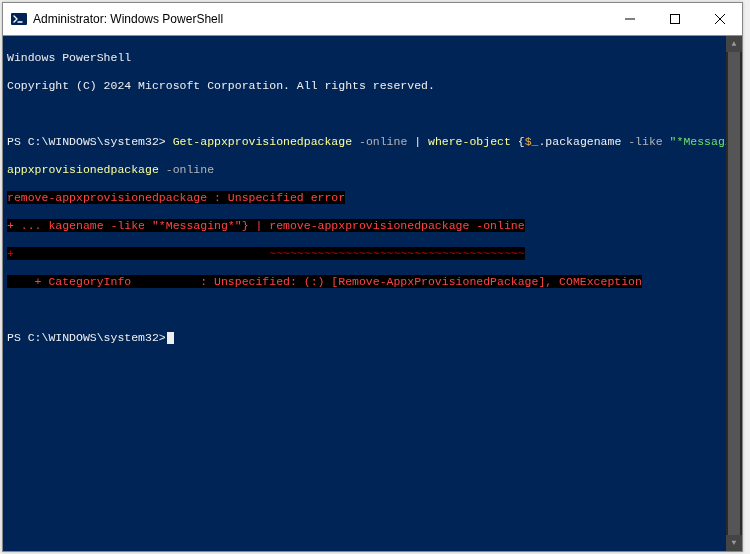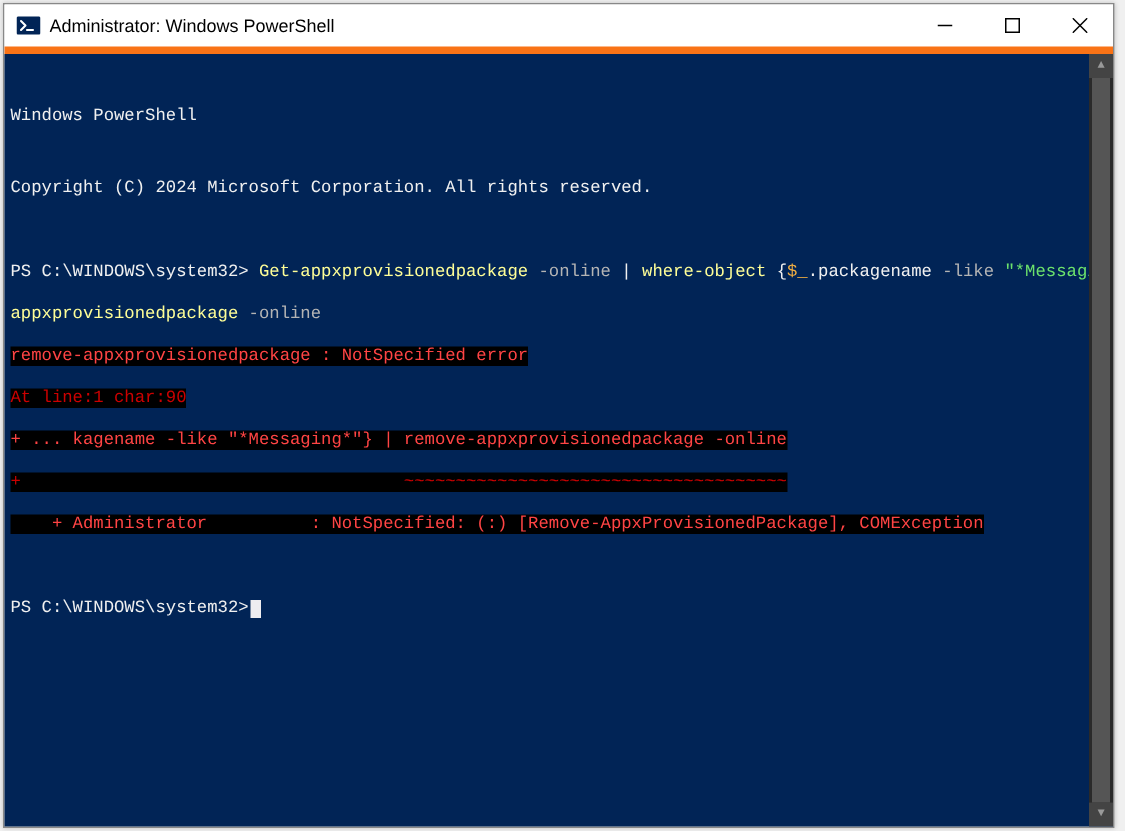--- a/index.html
+++ b/index.html
@@ -24,21 +24,21 @@
       background: #fff;
       display: flex;
       flex-direction: column;
       box-shadow: 0 0 3px rgba(0,0,0,0.2);
     }
     .titlebar {
       height: 33px;
       background: #ffffff;
       display: flex;
       align-items: center;
-      border-bottom: 5px solid #f97316;
+      border-bottom: 1px solid #f97316;
       font-family: 'Segoe UI', Tahoma, sans-serif;
       font-size: 12px;
       color: #000;
     }
     .titlebar-icon {
       width: 16px;
       height: 16px;
       margin-left: 8px;
       margin-right: 6px;
       display: flex;
@@ -73,21 +73,21 @@
       overflow: hidden;
       line-height: 14px;
       font-size: 11.5px;
       white-space: pre;
       position: relative;
     }
     .line {
       display: block;
       white-space: pre;
     }
-    .prompt-white { color: #f0f0f0; margin-top: 20px; }
+    .prompt-white { color: #f0f0f0; }
     .cmd-yellow { color: #fefe97; text-align: center; }
     .cmd-gray { color: #b4b4b4; }
     .cmd-green { color: #6ce26c; }
     .cmd-dollar { color: #F5B042; }
     .err-main {
       color: #cc0000;
       background: #000000;
       display: inline;
     }
     .err-bright {
@@ -171,25 +171,24 @@
       </div>
     </div>
   </div>
 
   <div class="terminal">
 <span class="line prompt-white">Windows PowerShell</span>
 <span class="line prompt-white">Copyright (C) 2024 Microsoft Corporation. All rights reserved.</span>
 <span class="line"> </span>
 <span class="line"><span class="prompt-white">PS C:\WINDOWS\system32&gt;</span> <span class="cmd-yellow">Get-appxprovisionedpackage</span> <span class="cmd-gray">-online</span> <span class="prompt-white">|</span> <span class="cmd-yellow">where-object</span> <span class="prompt-white">{</span><span class="cmd-dollar">$_</span><span class="prompt-white">.packagename </span><span class="cmd-gray">-like</span> <span class="cmd-green">"*Messaging*"</span>  </span>
 <span class="line"><span class="cmd-yellow">appxprovisionedpackage</span> <span class="cmd-gray">-online</span></span>
-<span class="line"><span class="err-bright">remove-appxprovisionedpackage : NotSpecified error</span></span>
-<span class="line"><span class="err-main">At line:1 char:90</span></span>
+<span class="line"><span class="err-bright">remove-appxprovisionedpackage : Unspecified error</span></span>
 <span class="line"><span class="err-bright">+ ... kagename -like "*Messaging*"} | remove-appxprovisionedpackage -online</span></span>
 <span class="line"><span class="err-main">+                                     ~~~~~~~~~~~~~~~~~~~~~~~~~~~~~~~~~~~~~</span></span>
-<span class="line"><span class="err-bright">    + Administrator          : NotSpecified: (:) [Remove-AppxProvisionedPackage], COMException</span></span>
+<span class="line"><span class="err-bright">    + CategoryInfo          : Unspecified: (:) [Remove-AppxProvisionedPackage], COMException</span></span>
 <span class="line"> </span>
 <span class="line"><span class="prompt-white">PS C:\WINDOWS\system32&gt;</span><span class="cursor"></span></span>
 
     <div class="scrollbar">
       <div class="scroll-btn">▲</div>
       <div class="scroll-track">
         <div class="scroll-thumb"></div>
       </div>
       <div class="scroll-btn">▼</div>
     </div>

